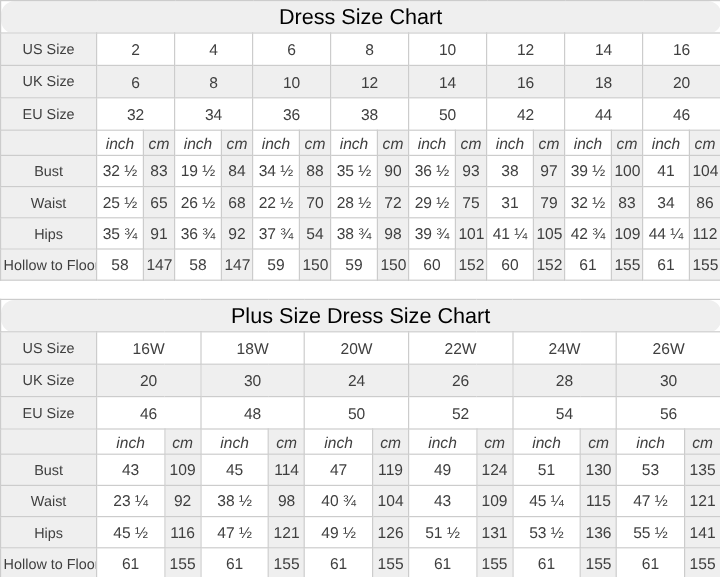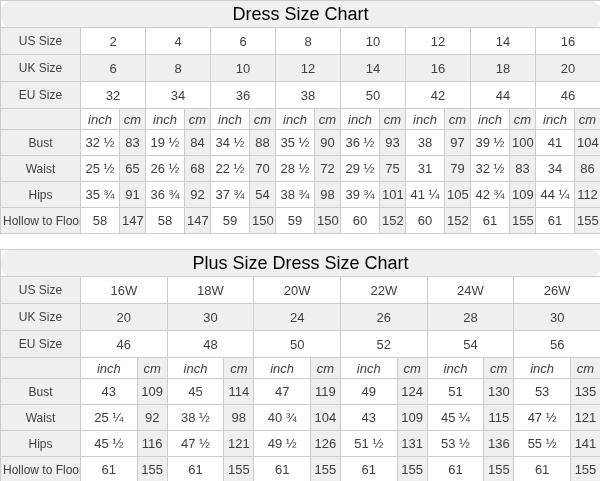--- a/index.html
+++ b/index.html
@@ -292,21 +292,21 @@
           <td class="cm-cell">119</td>
           <td class="inch-cell">49</td>
           <td class="cm-cell">124</td>
           <td class="inch-cell">51</td>
           <td class="cm-cell">130</td>
           <td class="inch-cell">53</td>
           <td class="cm-cell">135</td>
         </tr>
         <tr class="measure-row">
           <td class="label-cell">Waist</td>
-          <td class="inch-cell">25 ¼</td>
+          <td class="inch-cell">23 ¼</td>
           <td class="cm-cell">92</td>
           <td class="inch-cell">38 ½</td>
           <td class="cm-cell">98</td>
           <td class="inch-cell">40 ¾</td>
           <td class="cm-cell">104</td>
           <td class="inch-cell">43</td>
           <td class="cm-cell">109</td>
           <td class="inch-cell">45 ¼</td>
           <td class="cm-cell">115</td>
           <td class="inch-cell">47 ½</td>

